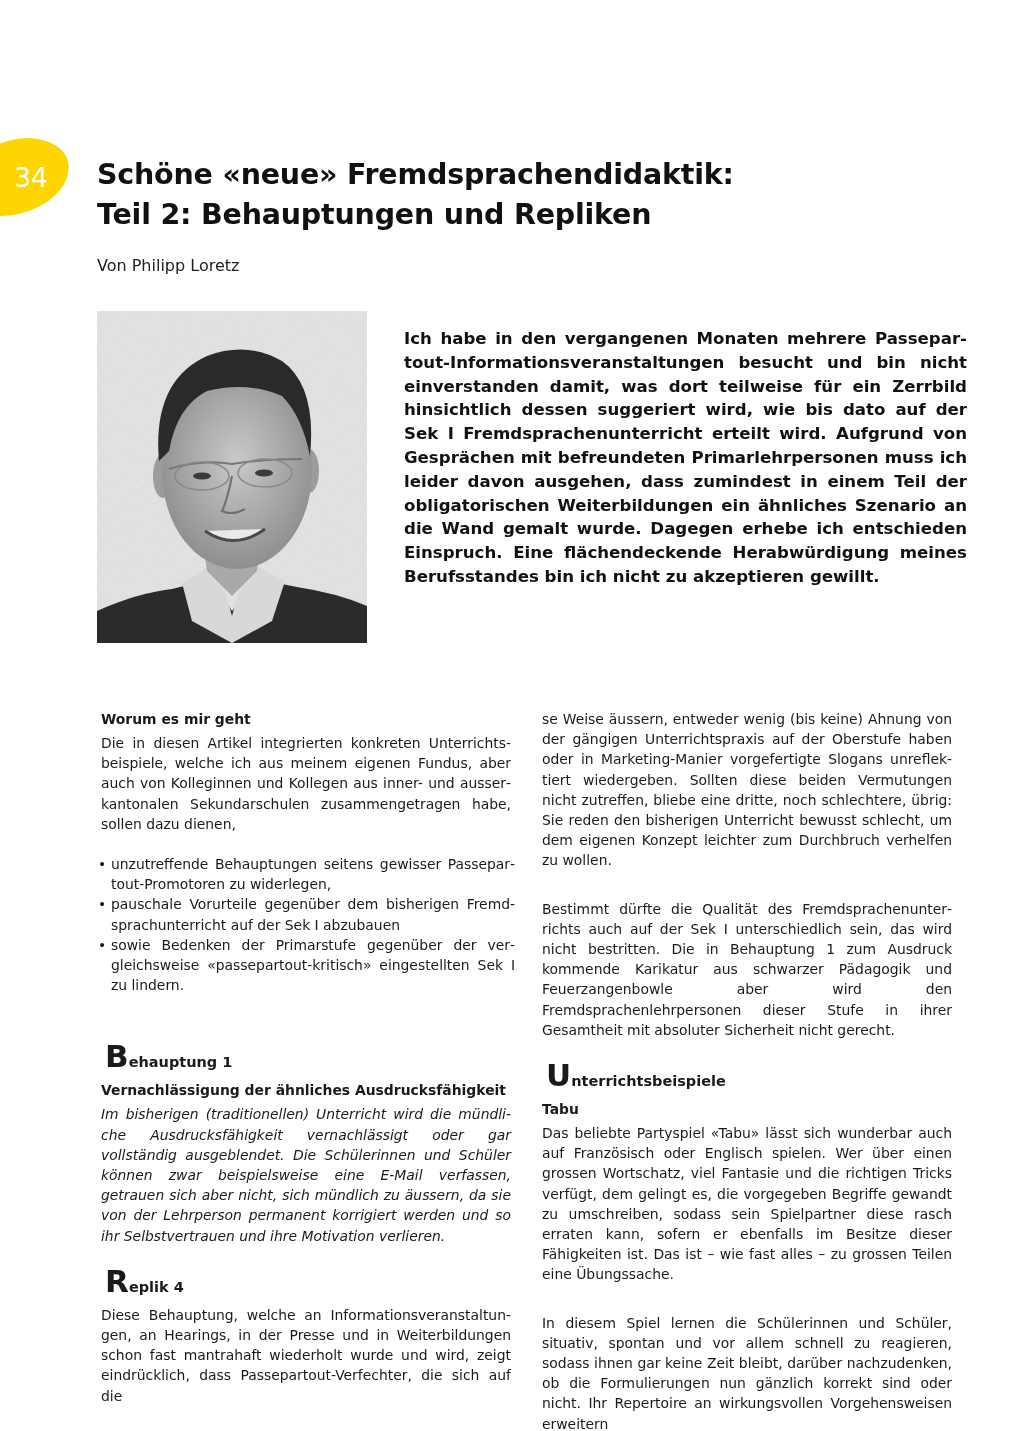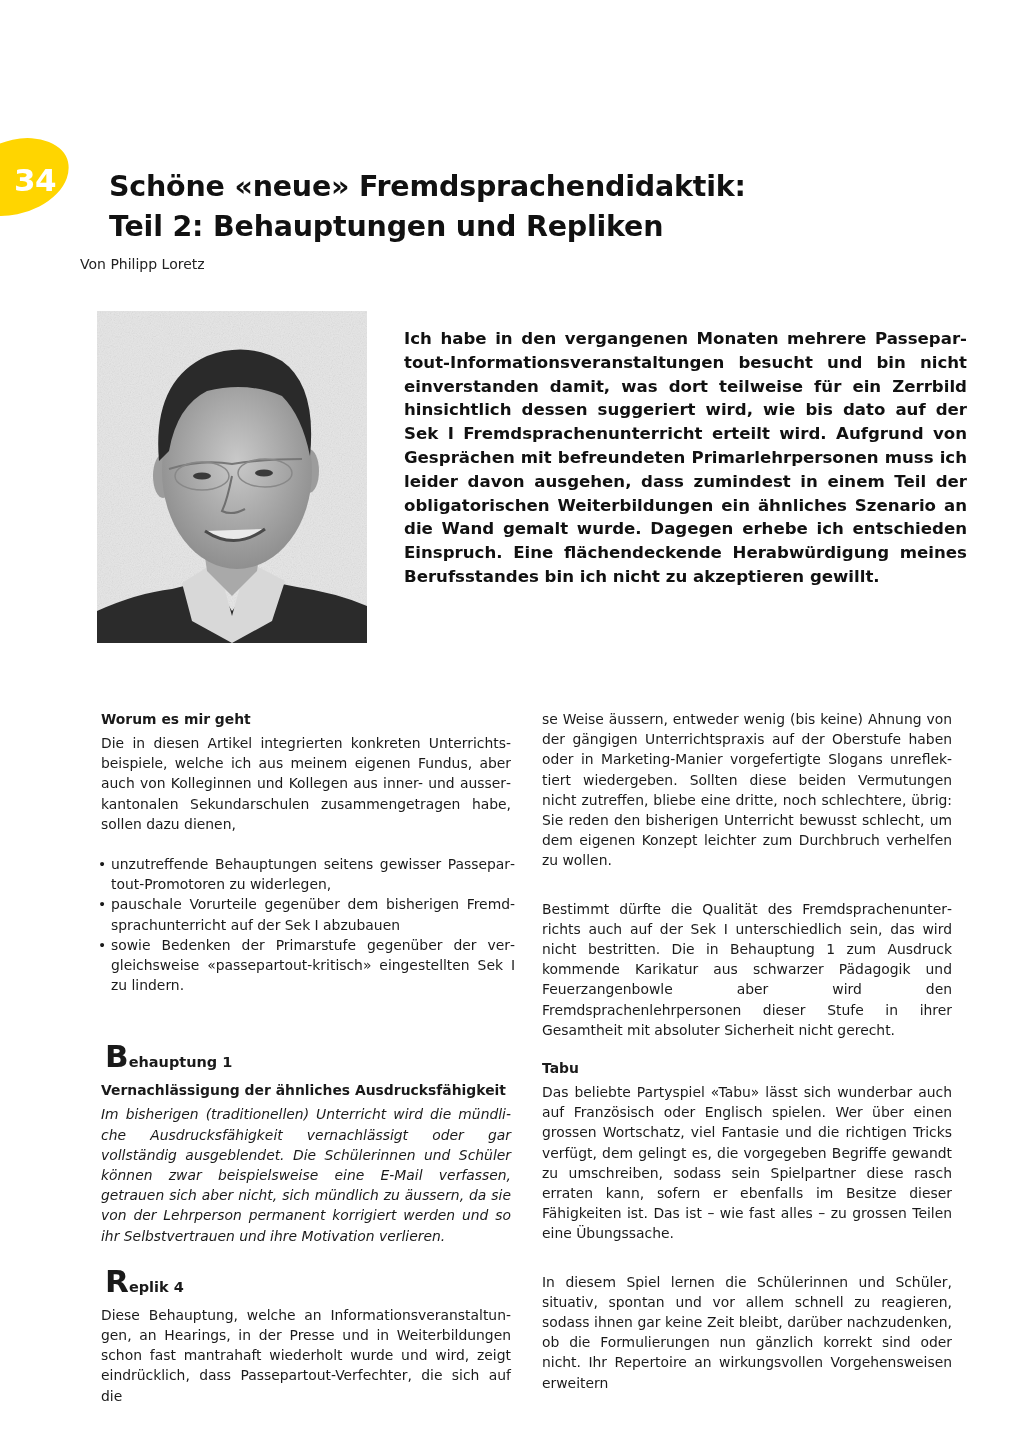--- a/index.html
+++ b/index.html
@@ -1,25 +1,25 @@
 <!DOCTYPE html>
 <html><head>
 <meta charset="utf-8">
 <style>
   html, body { margin: 0; padding: 0; background: #ffffff; }
   body { width: 1012px; height: 1431px; position: relative; overflow: hidden;
          font-family: "DejaVu Sans", "Liberation Sans", sans-serif; color: #1a1a1a; }
   .page-tab { position: absolute; left: -40px; top: 140px; width: 110px; height: 74px;
               background: #ffd500; border-radius: 55% 45% 55% 45% / 60% 45% 55% 40%;
               transform: rotate(-12deg); }
-  .page-number { position: absolute; left: 14px; top: 162px; font-size: 31px; font-weight: bold;
+  .page-number { position: absolute; left: 14px; top: 162px; font-size: 27px; font-weight: normal;
                  color: #ffffff; letter-spacing: -0.5px; }
-  .title { position: absolute; left: 97px; top: 155px; margin: 12px; font-size: 28.5px; font-weight: bold;
+  .title { position: absolute; left: 97px; top: 155px; margin: 0; font-size: 28.5px; font-weight: bold;
            line-height: 40px; color: #111; letter-spacing: -0.2px; }
-  .author { position: absolute; left: 80px; top: 256px; font-size: 14px; color: #222; }
+  .author { position: absolute; left: 97px; top: 256px; font-size: 16px; color: #222; }
   .portrait { position: absolute; left: 97px; top: 311px; width: 270px; height: 332px; overflow: hidden;
               background: #e8e8e8; }
   .lead { position: absolute; left: 391px; top: 314px; width: 563px; margin: 13px; font-size: 16.6px; font-weight: bold;
           line-height: 23.8px; text-align: justify; color: #111; hyphens: manual; }
   .col { position: absolute; top: 705px; width: 418px; font-size: 13.9px; line-height: 20.2px;
          text-align: justify; color: #1a1a1a; }
   .col-left { left: 97px; }
   .col-right { left: 538px; }
   .col p { margin: 4px; }
   .subhead { font-weight: bold; font-size: 13.9px; line-height: 20px; margin: 4px; }
@@ -113,17 +113,18 @@
   <p>Diese Behauptung, welche an Informationsveranstaltun­gen, an Hearings, in der Presse und in Weiterbildungen schon fast mantrahaft wiederholt wurde und wird, zeigt eindrücklich, dass Passepartout-Verfechter, die sich auf die­</p>
 </div>
 
 <div class="col col-right">
   <p>se Weise äussern, entweder wenig (bis keine) Ahnung von der gängigen Unterrichtspraxis auf der Oberstufe haben oder in Marketing-Manier vorgefertigte Slogans unreflek­tiert wiedergeben. Sollten diese beiden Vermutungen nicht zutreffen, bliebe eine dritte, noch schlechtere, übrig: Sie reden den bisherigen Unterricht bewusst schlecht, um dem eigenen Konzept leichter zum Durchbruch verhelfen zu wollen.</p>
   <div class="gap-md"></div>
   <p>Bestimmt dürfte die Qualität des Fremdsprachenunter­richts auch auf der Sek I unterschiedlich sein, das wird nicht bestritten. Die in Behauptung 1 zum Ausdruck kommende Karikatur aus schwarzer Pädagogik und Feuerzangenbow­le aber wird den Fremdsprachenlehrpersonen dieser Stufe in ihrer Gesamtheit mit absoluter Sicherheit nicht gerecht.</p>
 
   <div class="gap-sm"></div>
 
+  <h2 class="bighead"><span class="initial">U</span><span>nterrichtsbeispiele</span></h2>
   <h3 class="subhead">Tabu</h3>
   <p>Das beliebte Partyspiel «Tabu» lässt sich wunderbar auch auf Französisch oder Englisch spielen. Wer über einen grossen Wortschatz, viel Fantasie und die richtigen Tricks verfügt, dem gelingt es, die vorgegeben Begriffe gewandt zu umschreiben, sodass sein Spielpartner diese rasch erra­ten kann, sofern er ebenfalls im Besitze dieser Fähigkeiten ist. Das ist – wie fast alles – zu grossen Teilen eine Übungs­sache.</p>
   <div class="gap-md"></div>
   <p>In diesem Spiel lernen die Schülerinnen und Schüler, situa­tiv, spontan und vor allem schnell zu reagieren, sodass ih­nen gar keine Zeit bleibt, darüber nachzudenken, ob die Formulierungen nun gänzlich korrekt sind oder nicht. Ihr Repertoire an wirkungsvollen Vorgehensweisen erweitern</p>
 </div>
 
 </body></html>

